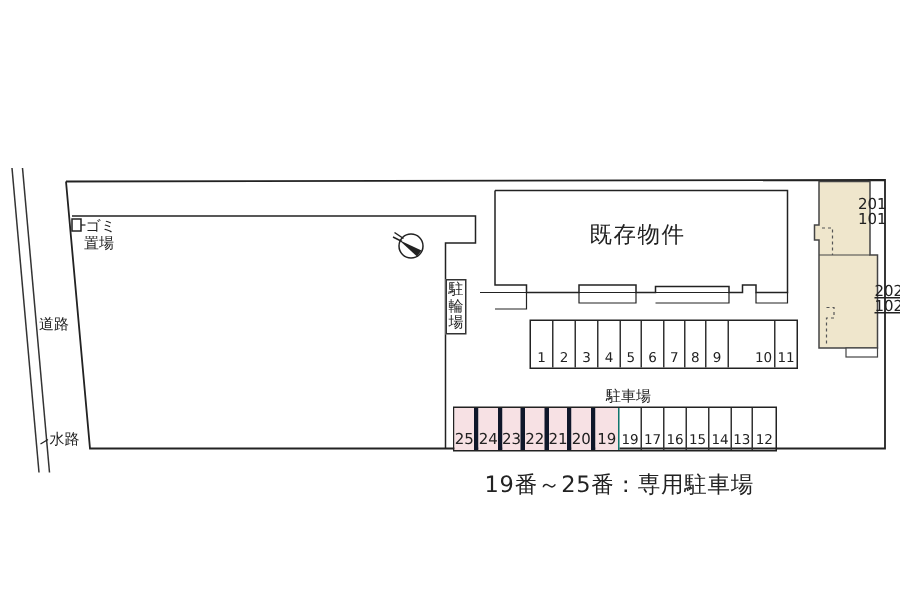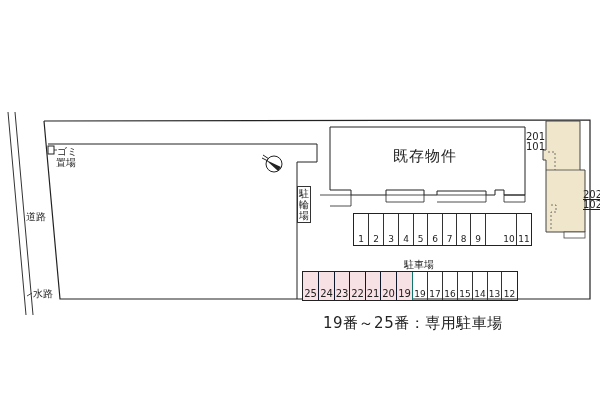--- a/index.html
+++ b/index.html
@@ -7,21 +7,21 @@
            font-family:"DejaVu Sans", sans-serif; color:#222; }
     svg.map { position:absolute; left:0; top:0; }
     .lbl { position:absolute; font-size:10px; line-height:11px; color:#222; white-space:nowrap; }
     .bldg-title { position:absolute; font-size:15px; color:#222; letter-spacing:1px; }
     .vtext { position:absolute; width:12px; font-size:10px; line-height:11px; text-align:center;
              border:1px solid #333; background:#fff; padding:1px 0; }
     .slots { position:absolute; display:flex; border:1px solid #222; }
     .slot { border-right:1px solid #333; box-sizing:border-box; position:relative;
             font-size:9px; display:flex; align-items:flex-end; justify-content:center; padding-bottom:1px; }
     .slot:last-child { border-right:none; }
-    .slot.reserved { background:#f7e1e4; border-right:1px solid #0f172a; font-size:10px; }
+    .slot.reserved { background:#f7e1e4; border-right:3px solid #0f172a; font-size:10px; }
     .note { position:absolute; font-size:15px; color:#222; letter-spacing:0.5px; }
     .apt { position:absolute; font-size:10px; line-height:10px; text-align:center; color:#222; }
   </style>
 </head>
 <body>
 
 <svg class="map" width="600" height="400" viewBox="0 0 600 400">
 
   <line x1="8" y1="112" x2="26" y2="315" stroke="#333" stroke-width="1"></line>
   <line x1="15" y1="112" x2="33" y2="315" stroke="#333" stroke-width="1"></line>
@@ -65,21 +65,21 @@
 </div>
 
 <div class="vtext" style="left:297px;top:186px;">
   <div>駐</div>
   <div>輪</div>
   <div>場</div>
 </div>
 
 <div class="bldg-title" style="left:393px;top:147px;">既存物件</div>
 
-<div class="apt" style="left:526px;top:132px;">
+<div class="apt" style="left:572px;top:132px;">
   <div>201</div>
   <div>101</div>
 </div>
 <div class="apt" style="left:583px;top:190px;text-decoration:underline;">
   <div>202</div>
   <div>102</div>
 </div>
 
 <div class="slots" style="left:353px;top:213px;height:31px;">
   <div class="slot" style="width:15px;">

